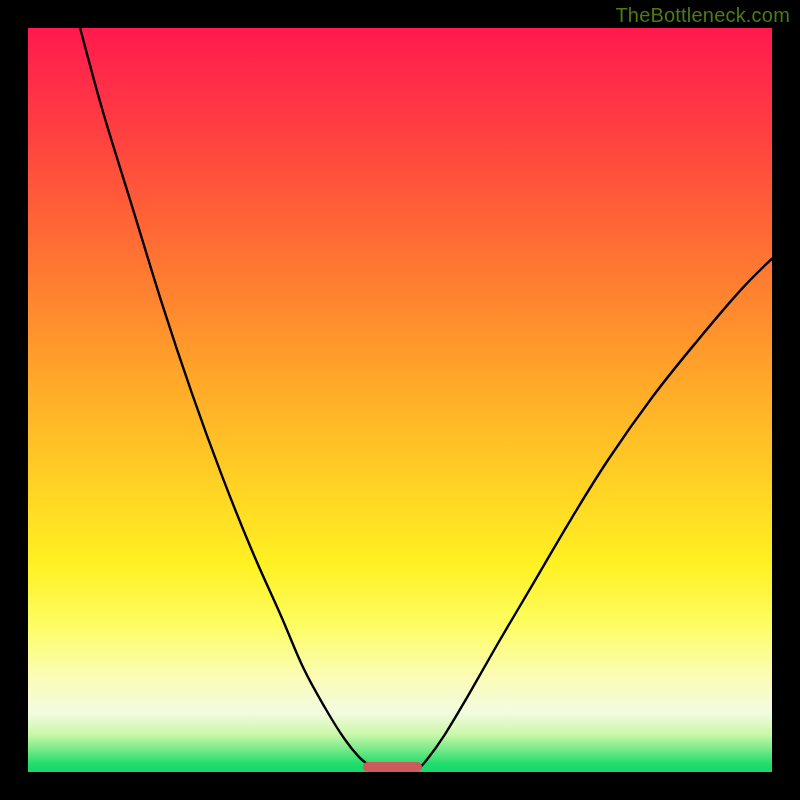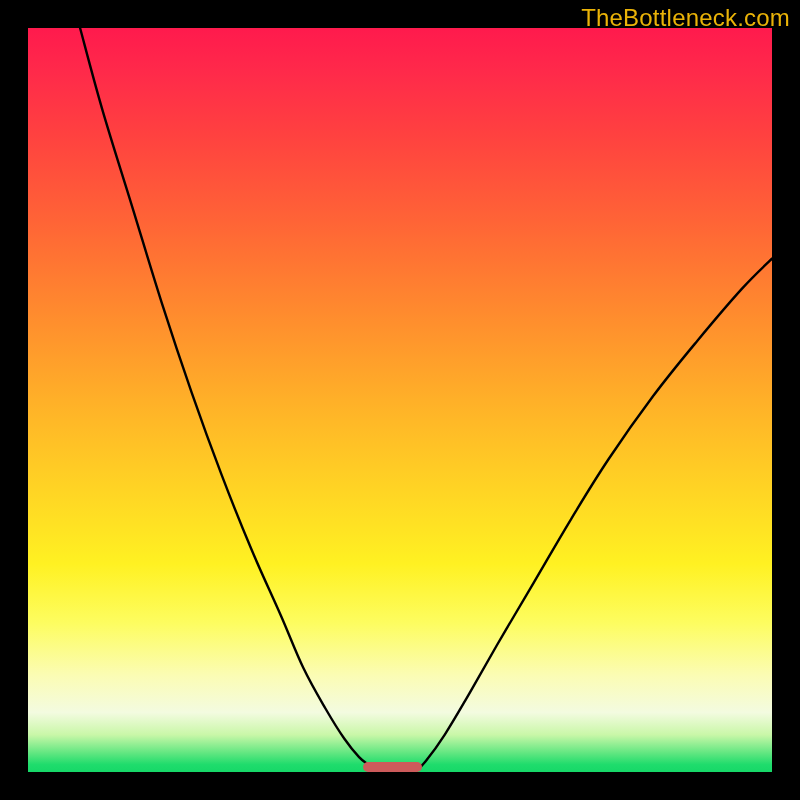--- a/index.html
+++ b/index.html
@@ -40,22 +40,22 @@
       #c9f7a8 95%,
       #5fe680 97.5%,
       #1fdc6c 99%,
       #16d868 100%
     );
   }
   .watermark {
     position: absolute;
     top: 4px;
     right: 10px;
-    color: #eab308;
-    font-size: 24px;
+    color: #4d7c0f;
+    font-size: 20px;
     letter-spacing: 0.2px;
     user-select: none;
   }
   svg.curves {
     position: absolute;
     left: 0;
     top: 0;
     width: 744px;
     height: 744px;
     overflow: visible;

